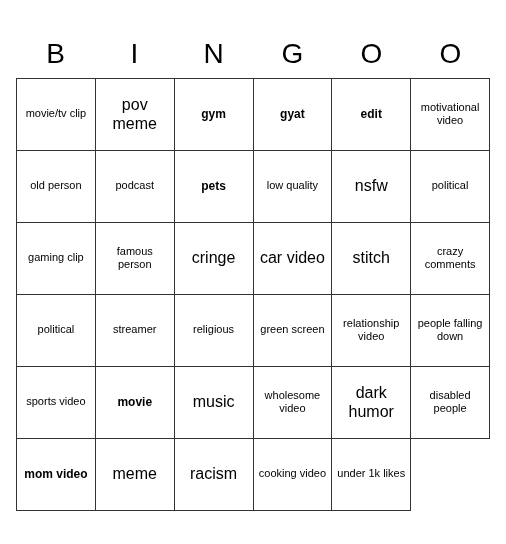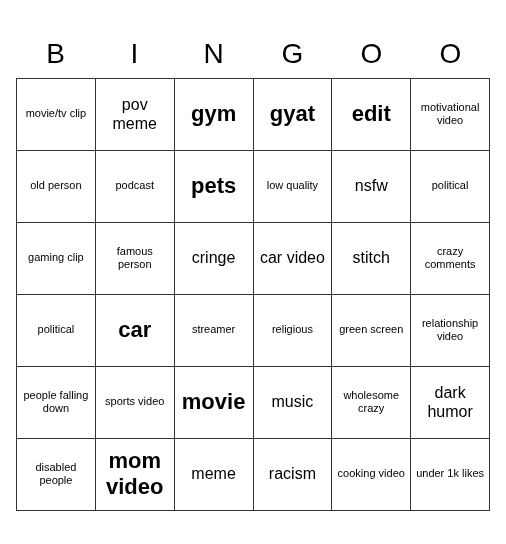--- a/index.html
+++ b/index.html
@@ -40,21 +40,21 @@
       align-items: center;
       justify-content: center;
       text-align: center;
       padding: 4px 3px;
       min-height: 72px;
       font-size: 11px;
       line-height: 1.2;
       word-break: break-word;
     }
     .bingo-cell.large-text {
-      font-size: 22px;
+      font-size: 12px;
       font-weight: bold;
     }
     .bingo-cell.medium-text {
       font-size: 16px;
     }
   </style>
 </head>
 <body>
 
 <div class="bingo-container">
@@ -79,30 +79,29 @@
       <div class="bingo-cell">low quality</div>
       <div class="bingo-cell medium-text">nsfw</div>
       <div class="bingo-cell">political</div>
       <div class="bingo-cell">gaming clip</div>
       <div class="bingo-cell">famous person</div>
       <div class="bingo-cell medium-text">cringe</div>
       <div class="bingo-cell medium-text">car video</div>
       <div class="bingo-cell medium-text">stitch</div>
       <div class="bingo-cell">crazy comments</div>
       <div class="bingo-cell">political</div>
-      <div class="bingo-cell large-text">car</div>
       <div class="bingo-cell">streamer</div>
       <div class="bingo-cell">religious</div>
       <div class="bingo-cell">green screen</div>
       <div class="bingo-cell">relationship video</div>
       <div class="bingo-cell">people falling down</div>
       <div class="bingo-cell">sports video</div>
       <div class="bingo-cell large-text">movie</div>
       <div class="bingo-cell medium-text">music</div>
-      <div class="bingo-cell">wholesome crazy</div>
+      <div class="bingo-cell">wholesome video</div>
       <div class="bingo-cell medium-text">dark humor</div>
       <div class="bingo-cell">disabled people</div>
       <div class="bingo-cell large-text">mom video</div>
       <div class="bingo-cell medium-text">meme</div>
       <div class="bingo-cell medium-text">racism</div>
       <div class="bingo-cell">cooking video</div>
       <div class="bingo-cell">under 1k likes</div>
     </div>
 </div>
 

